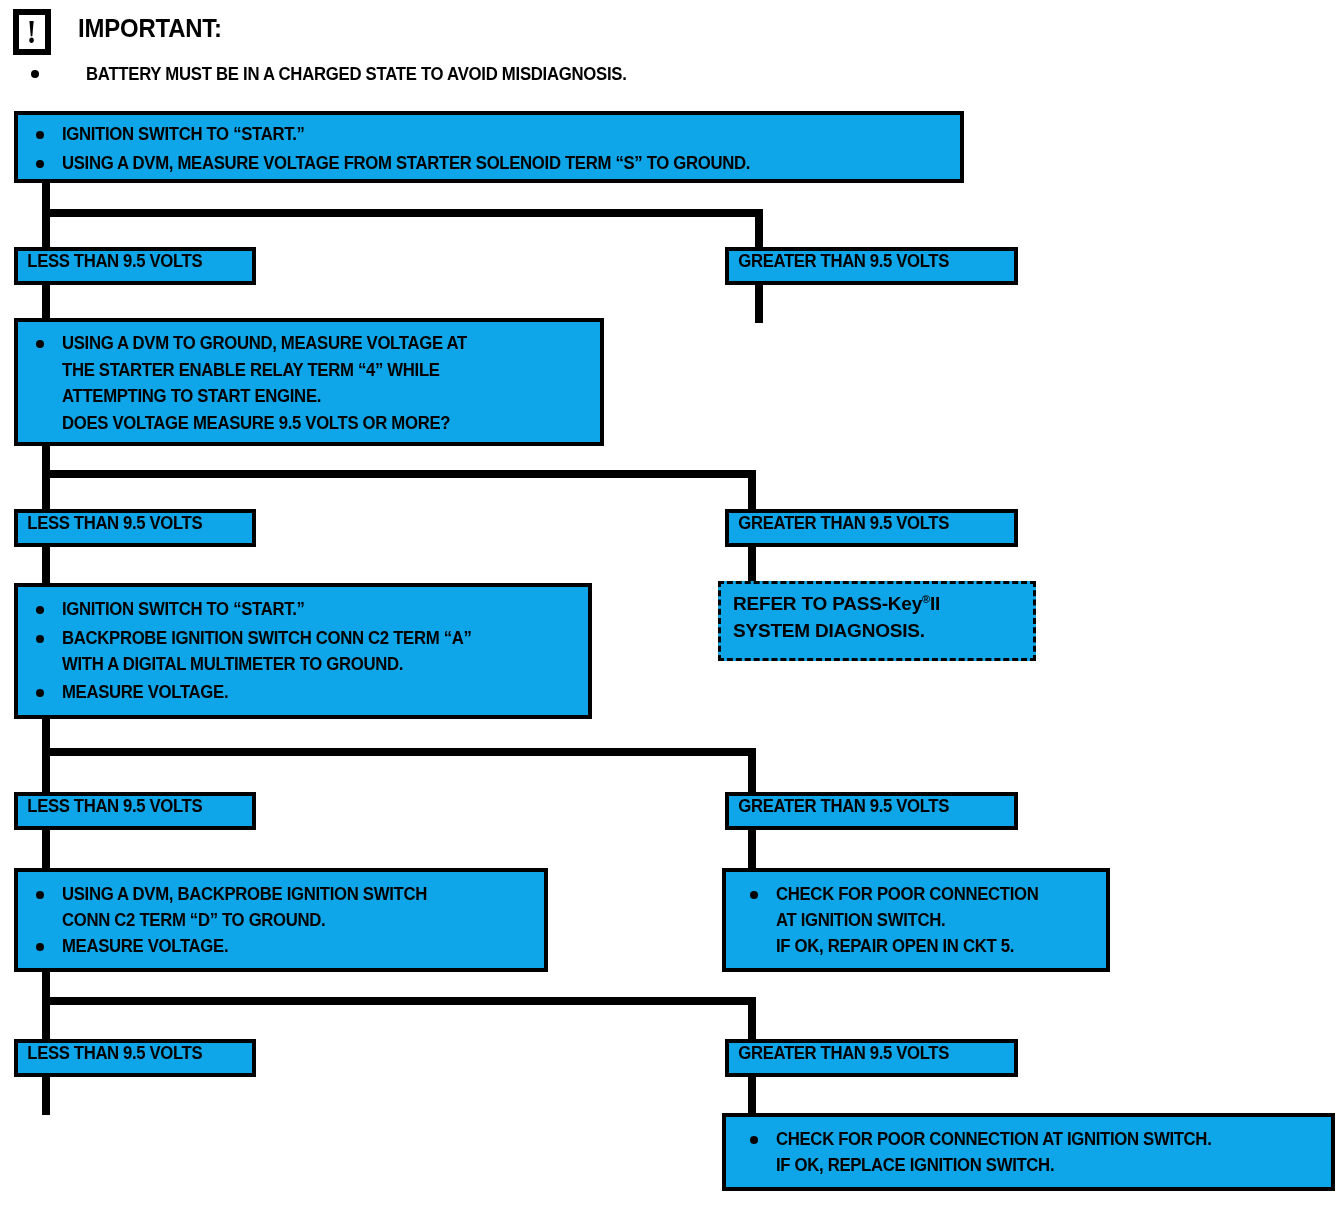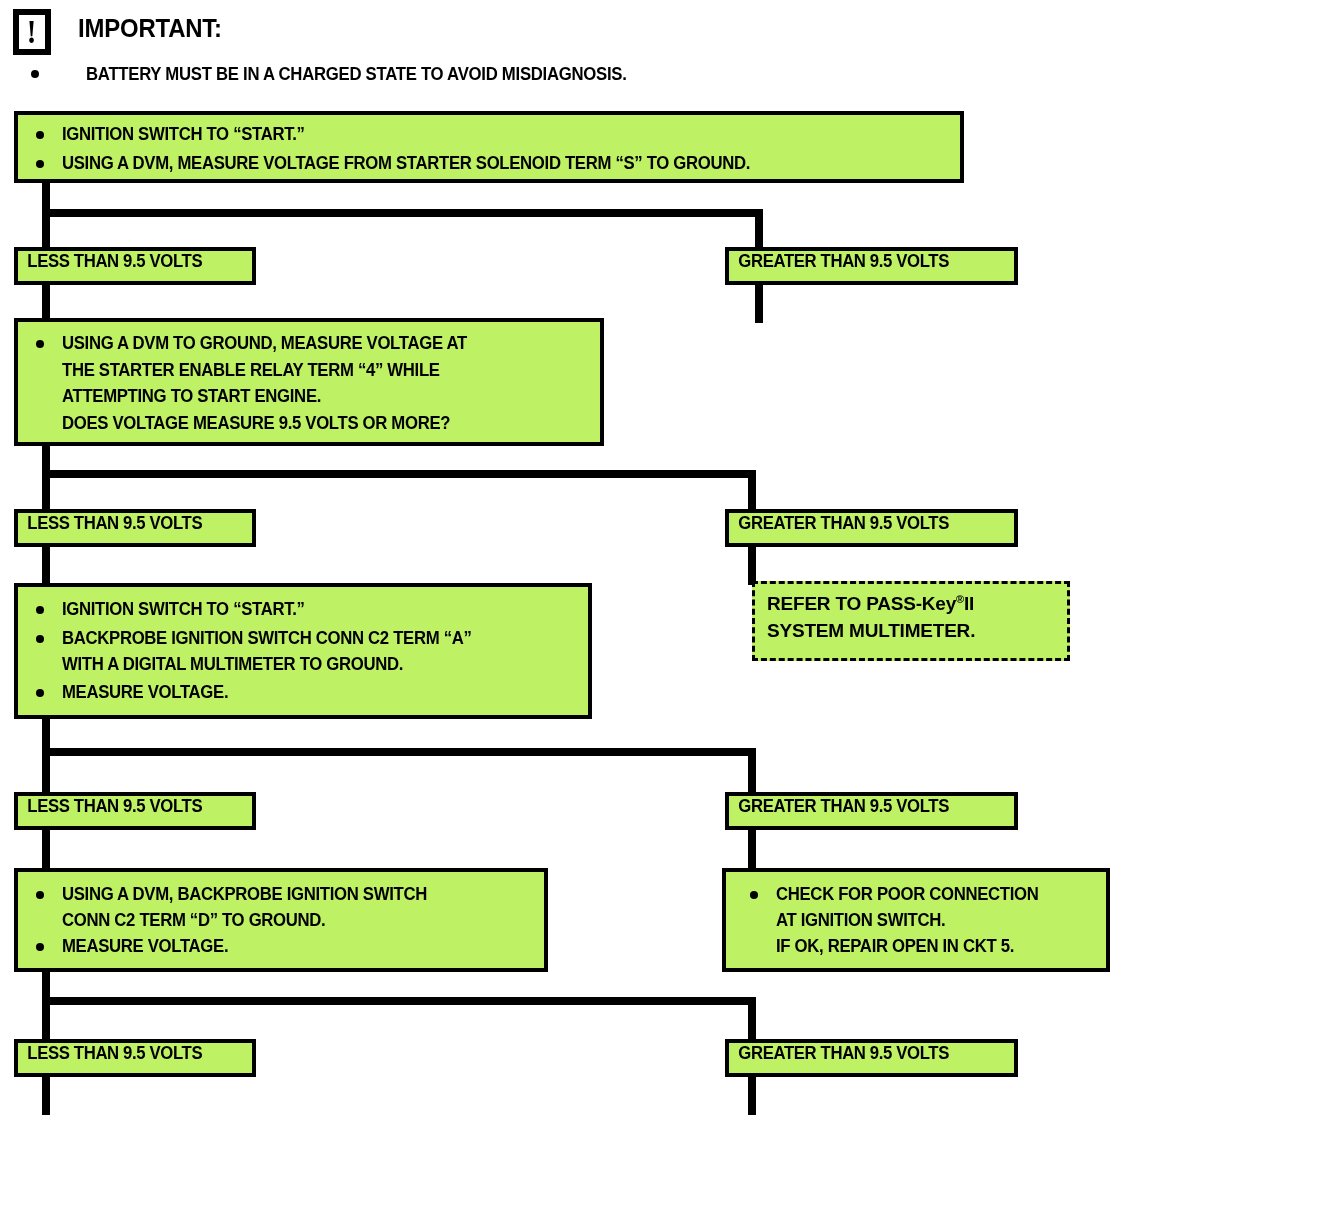--- a/index.html
+++ b/index.html
@@ -71,21 +71,21 @@
     height: 8px;
     background: #000;
     border-radius: 50%;
   }
 
   
   .box {
     position: absolute;
     box-sizing: border-box;
     border: 4px solid #000;
-    background: #bef264;
+    background: #0ea5e9;
   }
   .box.dashed {
     border: 3px dashed #000;
   }
   .line {
     position: relative;
     font-size: 18px;
     font-weight: bold;
     letter-spacing: -0.35px;
     white-space: nowrap;
@@ -198,25 +198,25 @@
   <div class="box" style="left:14px; top:583px; width:578px; height:136px;">
     <div class="bullet" style="left:18px; top:19px;"></div>
     <div class="line" style="position:absolute; left:44px; top:12px;">IGNITION SWITCH TO “START.”</div>
     <div class="bullet" style="left:18px; top:48px;"></div>
     <div class="line" style="position:absolute; left:44px; top:41px;">BACKPROBE IGNITION SWITCH CONN C2 TERM “A”</div>
     <div class="line" style="position:absolute; left:44px; top:67px;">WITH A DIGITAL MULTIMETER TO GROUND.</div>
     <div class="bullet" style="left:18px; top:102px;"></div>
     <div class="line" style="position:absolute; left:44px; top:95px;">MEASURE VOLTAGE.</div>
   </div>
 
-  <div class="box dashed" style="left:752px; top:581px; width:318px; height:80px;">
+  <div class="box dashed" style="left:718px; top:581px; width:318px; height:80px;">
     <div class="passkey" style="position:absolute; left:12px; top:9px;">
       <span>REFER TO PASS-Key</span><span class="sup">®</span><span>II</span>
     </div>
-    <div class="passkey" style="position:absolute; left:12px; top:36px;">SYSTEM MULTIMETER.</div>
+    <div class="passkey" style="position:absolute; left:12px; top:36px;">SYSTEM DIAGNOSIS.</div>
   </div>
 
   <div class="vline" style="left:42px; top:719px; height:76px;"></div>
   <div class="hline" style="left:42px; top:748px; width:714px;"></div>
   <div class="vline" style="left:748px; top:748px; height:47px;"></div>
 
   <div class="box volt-box" style="left:14px; top:792px; width:242px; height:38px;">
     <span class="vlabel">LESS THAN 9.5 VOLTS</span>
   </div>
   <div class="box volt-box" style="left:725px; top:792px; width:293px; height:38px;">
@@ -249,14 +249,19 @@
     <span class="vlabel">LESS THAN 9.5 VOLTS</span>
   </div>
   <div class="box volt-box" style="left:725px; top:1039px; width:293px; height:38px;">
     <span class="vlabel">GREATER THAN 9.5 VOLTS</span>
   </div>
 
   <div class="vline" style="left:42px; top:1077px; height:38px;"></div>
   <div class="vline" style="left:748px; top:1077px; height:38px;"></div>
 
 
+  <div class="box" style="left:722px; top:1113px; width:613px; height:78px;">
+    <div class="bullet" style="left:24px; top:19px;"></div>
+    <div class="line" style="position:absolute; left:50px; top:12px;">CHECK FOR POOR CONNECTION AT IGNITION SWITCH.</div>
+    <div class="line" style="position:absolute; left:50px; top:38px;">IF OK, REPLACE IGNITION SWITCH.</div>
+  </div>
 
 </div>
 
 </body></html>

